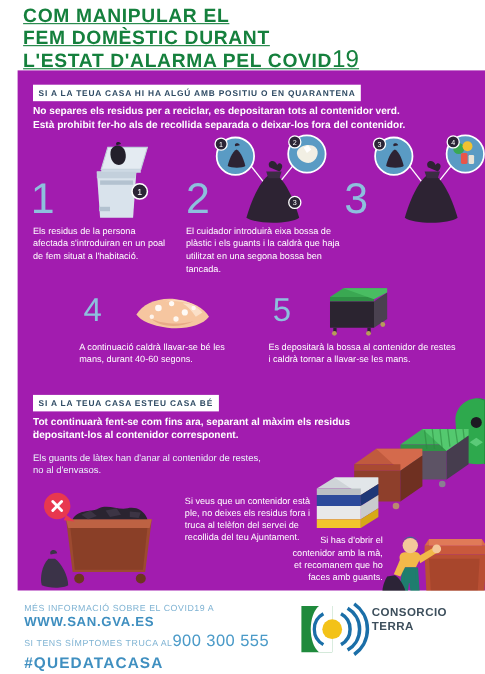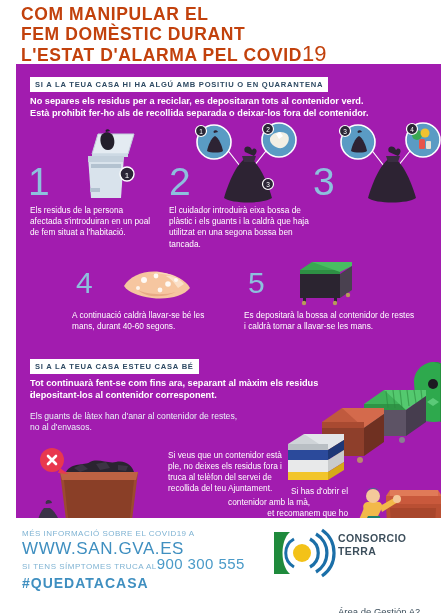--- a/index.html
+++ b/index.html
@@ -24,26 +24,27 @@
   
   .header {
     position: absolute;
     left: 0; top: 0;
     width: 441px; height: 64px;
     background: #ffffff;
     padding: 5px 0 0 21px;
     box-sizing: border-box;
   }
   .title-line {
-    color: #c2410c;
+    color: #15803d;
     font-weight: bold;
     font-size: 17.5px;
     letter-spacing: 0.6px;
     line-height: 19.5px;
     white-space: nowrap;
+    text-decoration: underline;
   }
   .title-line .thin {
     font-weight: normal;
     font-size: 22px;
     letter-spacing: 0px;
   }
 
   
   .blue-body {
     position: absolute;
@@ -97,36 +98,36 @@
   .cap-text {
     position: absolute;
     color: #ffffff;
     font-size: 8.3px;
     line-height: 11.2px;
   }
 
   
   .footer {
     position: absolute;
-    left: 0; top: 518px;
+    left: 0; top: 537px;
     width: 441px; height: 76px;
     background: #ffffff;
   }
   .f-small {
     position: absolute;
     color: #7fb3d3;
     font-size: 8px;
     letter-spacing: 0.5px;
     white-space: nowrap;
   }
   .f-big {
     position: absolute;
     color: #3f8fc0;
-    font-weight: normal;
-    font-size: 17px;
+    font-weight: bold;
+    font-size: 12px;
     letter-spacing: 0.6px;
     white-space: nowrap;
   }
   .f-phone {
     color: #4a9ac8;
     font-weight: normal;
     font-size: 15px;
     letter-spacing: 0.4px;
   }
   .f-hash {
@@ -393,21 +394,21 @@
           <path d="M18 34 L12 48 L18 50 L24 38 Z" fill="#f2b94a"></path>
           <path d="M6 50 C2 56 0 66 3 72 C8 76 20 76 24 72 C24 62 18 52 13 49 Z" fill="#2c2437"></path>
 
           <path d="M12 70 L22 70 L22 76 L10 76 Z" fill="#e8e8ea"></path>
           <path d="M28 70 L38 70 L38 76 L26 76 Z" fill="#e8e8ea"></path>
         </g>
       </svg>
     </div>
 
     <div class="cap-text" style="left:222px; top:422px; width:110px; text-align:right;">Si has d'obrir el</div>
-    <div class="cap-text" style="left:212px; top:433px; width:120px; text-align:left;">contenidor amb la mà,</div>
+    <div class="cap-text" style="left:212px; top:433px; width:120px; text-align:right;">contenidor amb la mà,</div>
     <div class="cap-text" style="left:212px; top:444px; width:120px; text-align:right;">et recomanem que ho</div>
     <div class="cap-text" style="left:212px; top:455px; width:120px; text-align:right;">faces amb guants.</div>
 
   </div>
 
   <div class="footer">
     <div class="f-small" style="left:22px; top:11px;">MÉS INFORMACIÓ SOBRE EL COVID19 A</div>
     <div class="f-big" style="left:22px; top:21px;">WWW.SAN.GVA.ES</div>
     <div style="position:absolute; left:22px; top:37px; white-space:nowrap;">
       <span class="f-small" style="position:static;">SI TENS SÍMPTOMES TRUCA AL</span><span class="f-phone">900 300 555</span>

